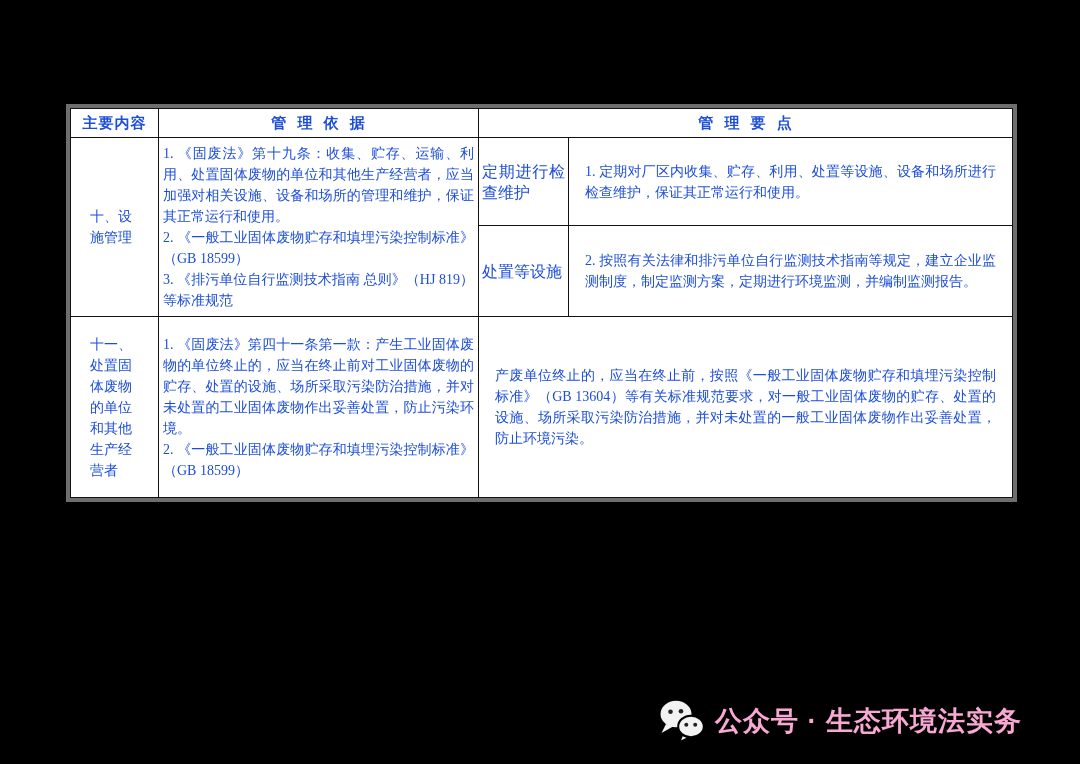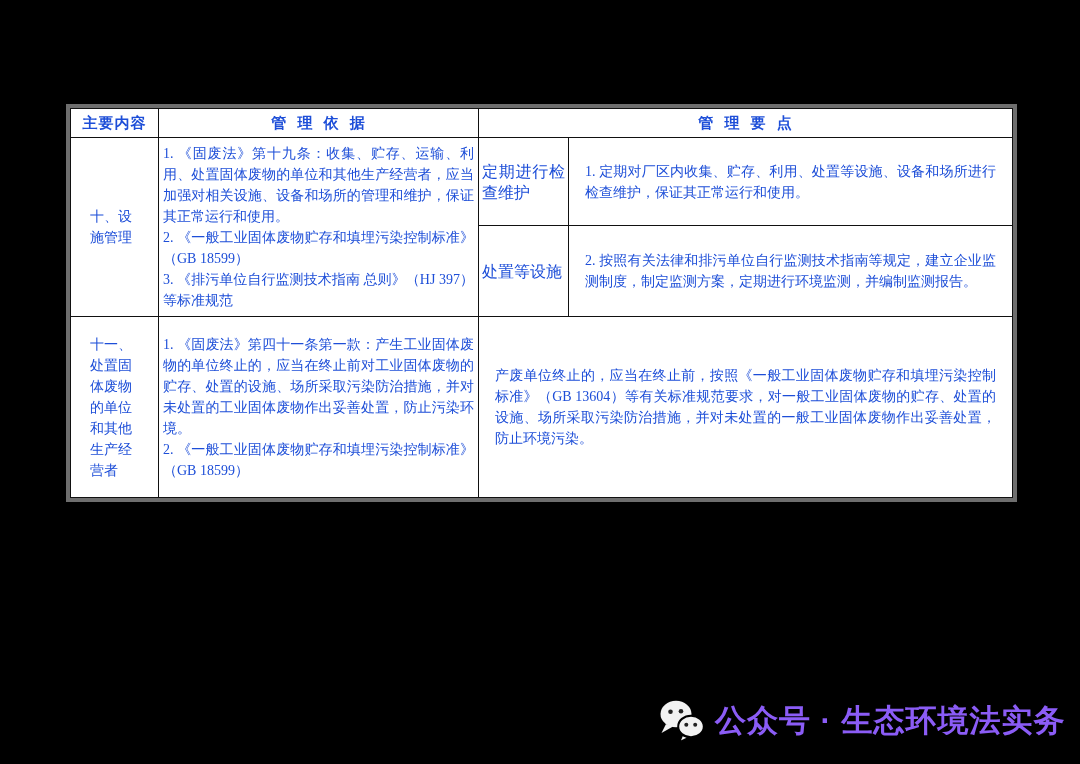--- a/index.html
+++ b/index.html
@@ -84,23 +84,23 @@
     position: absolute;
     left: 656px;
     top: 699px;
     height: 44px;
     display: flex;
     align-items: center;
     gap: 9px;
   }
   .watermark .wm-text {
     font-family: "Liberation Sans", sans-serif;
-    font-size: 31px;
+    font-size: 27px;
     font-weight: bold;
-    color: #8b5cf6;
+    color: #f9a8d4;
     letter-spacing: 1px;
     white-space: nowrap;
   }
   .wm-icon svg { display: block; }
 </style>
 </head>
 <body>
 
 <div class="stage">
 
@@ -117,21 +117,21 @@
         <th>主要内容</th>
         <th>管 理 依 据</th>
         <th colspan="2">管 理 要 点</th>
       </tr>
 
       <tr class="h-r1a">
         <td rowspan="2" class="c-main">十、设施管理</td>
         <td rowspan="2" class="c-basis">
           <div class="basis-item">1. 《固废法》第十九条：收集、贮存、运输、利用、处置固体废物的单位和其他生产经营者，应当加强对相关设施、设备和场所的管理和维护，保证其正常运行和使用。</div>
           <div class="basis-item">2. 《一般工业固体废物贮存和填埋污染控制标准》（GB 18599）</div>
-          <div class="basis-item">3. 《排污单位自行监测技术指南 总则》（HJ 397）等标准规范</div>
+          <div class="basis-item">3. 《排污单位自行监测技术指南 总则》（HJ 819）等标准规范</div>
         </td>
         <td class="c-cat">定期进行检查维护</td>
         <td class="c-detail">1. 定期对厂区内收集、贮存、利用、处置等设施、设备和场所进行检查维护，保证其正常运行和使用。</td>
       </tr>
 
       <tr class="h-r1b">
         <td class="c-cat">处置等设施</td>
         <td class="c-detail">2. 按照有关法律和排污单位自行监测技术指南等规定，建立企业监测制度，制定监测方案，定期进行环境监测，并编制监测报告。</td>
       </tr>
 

